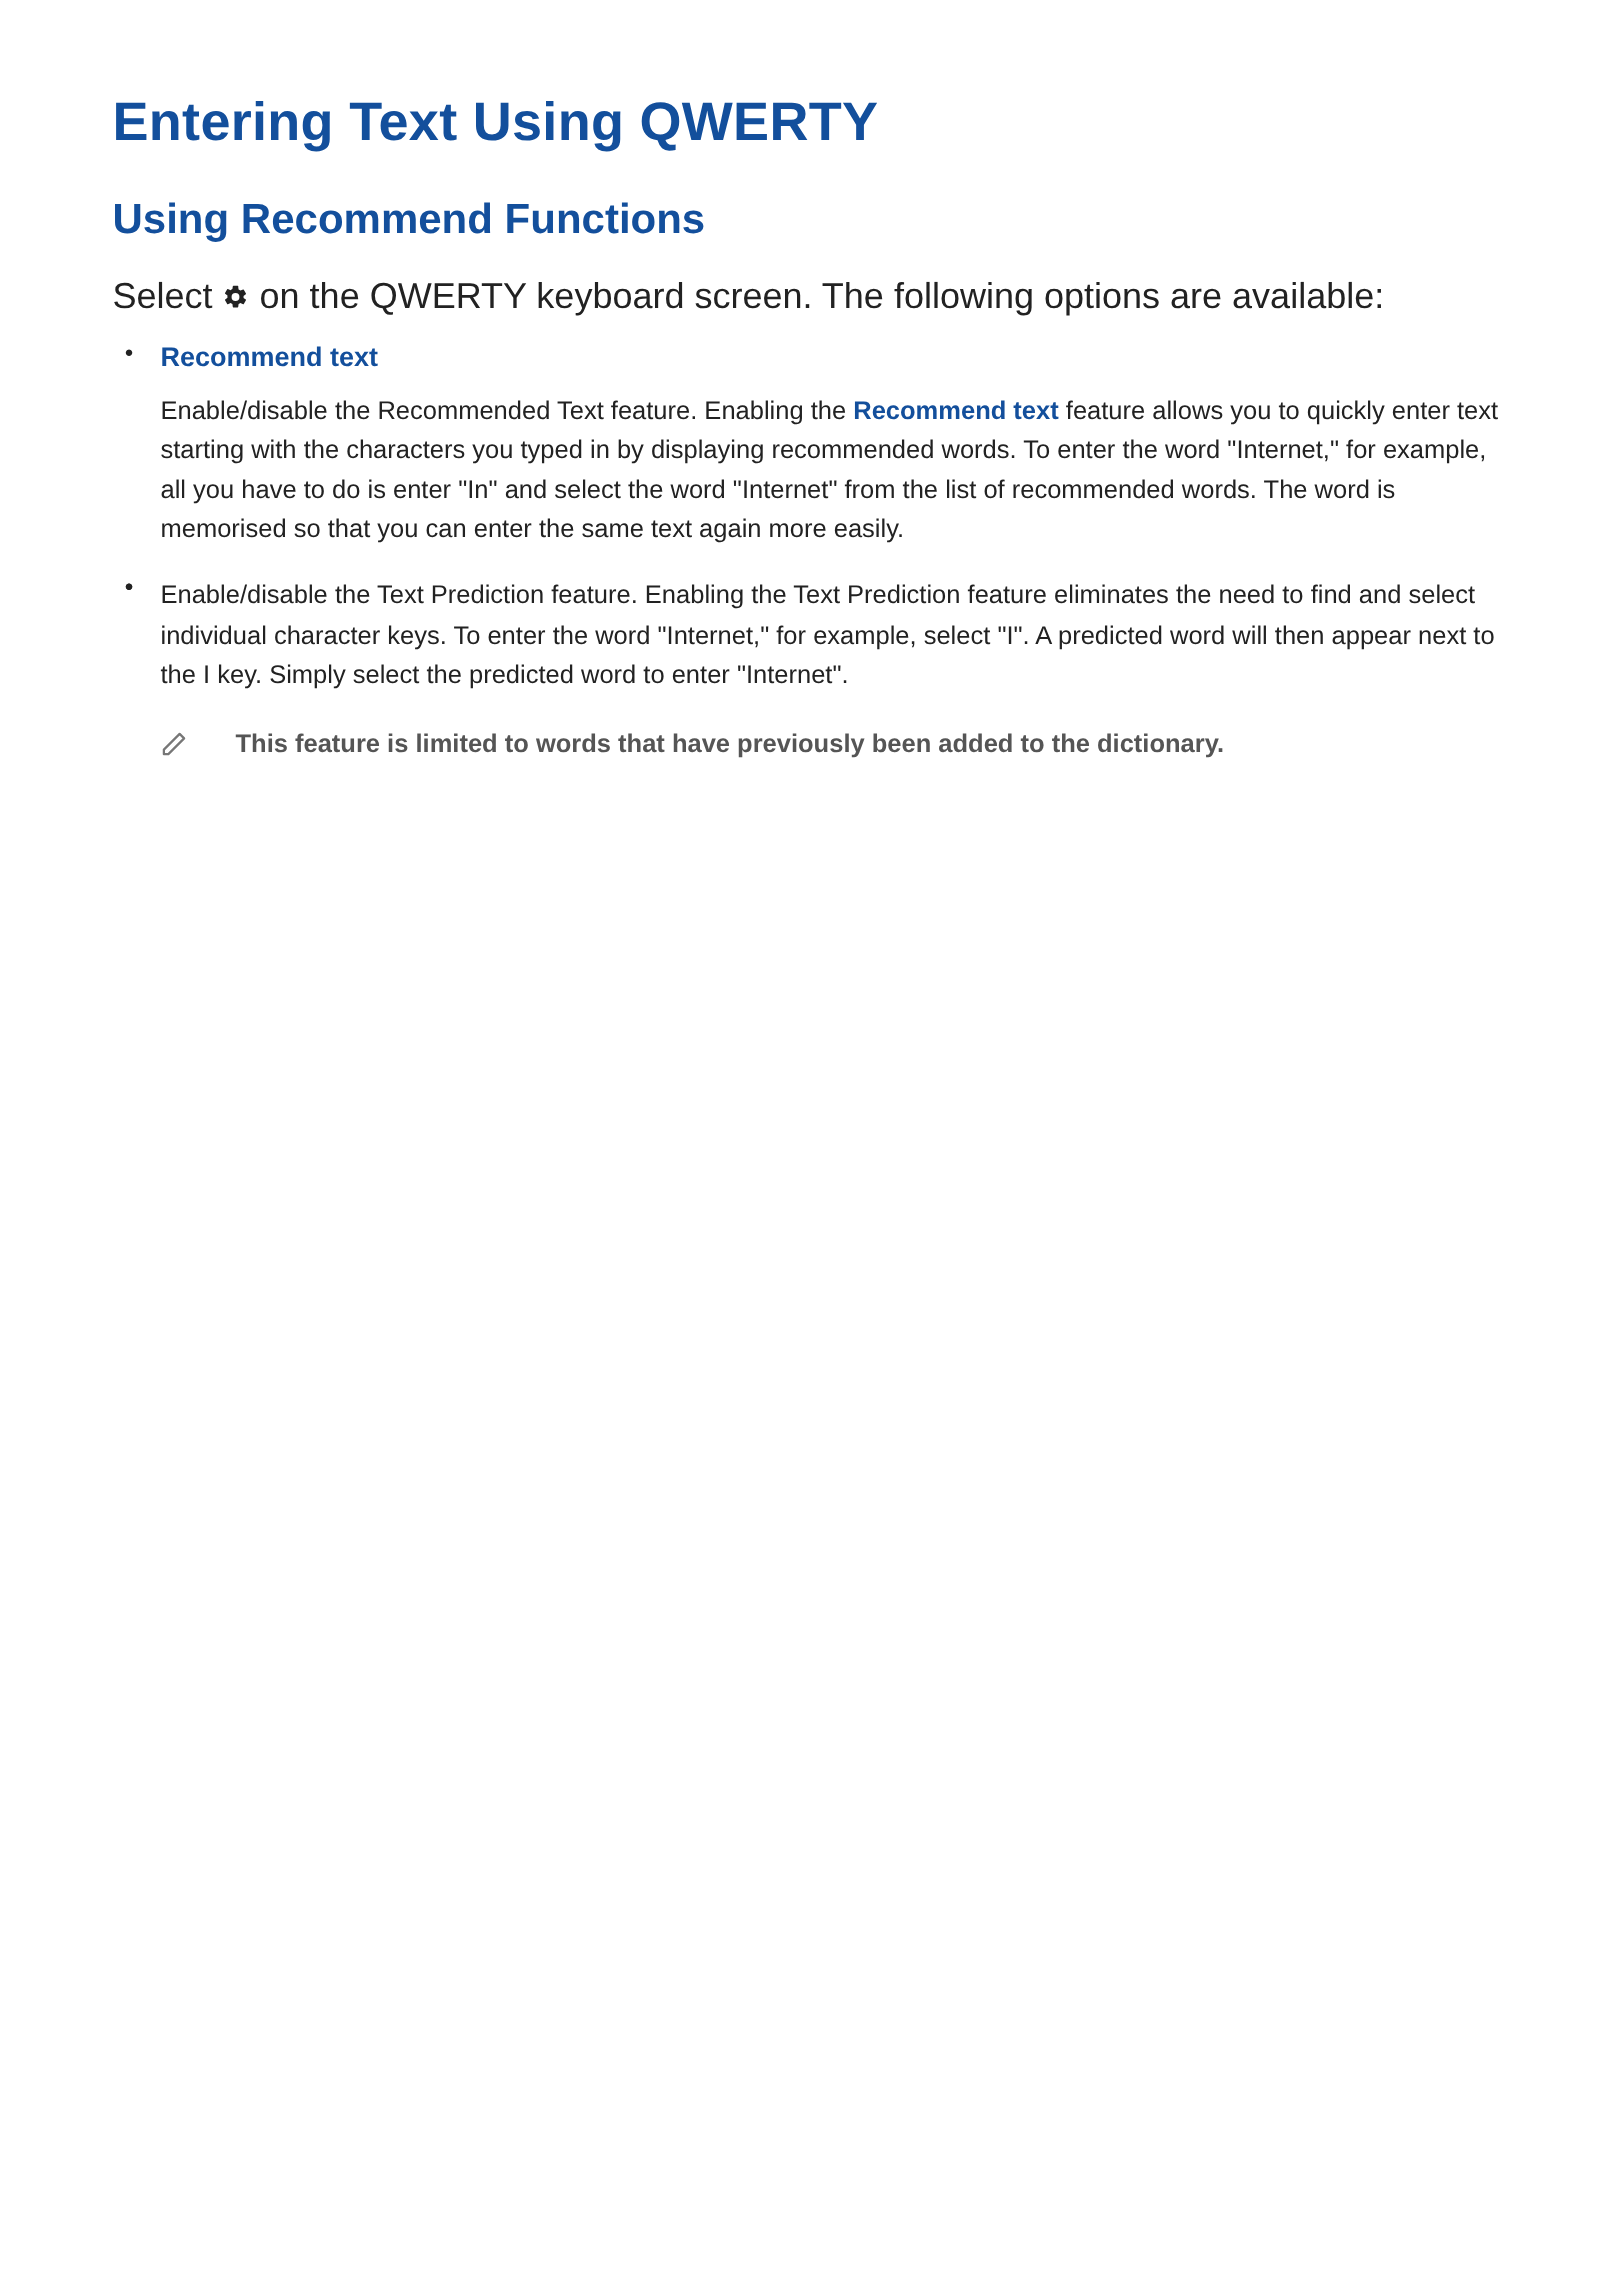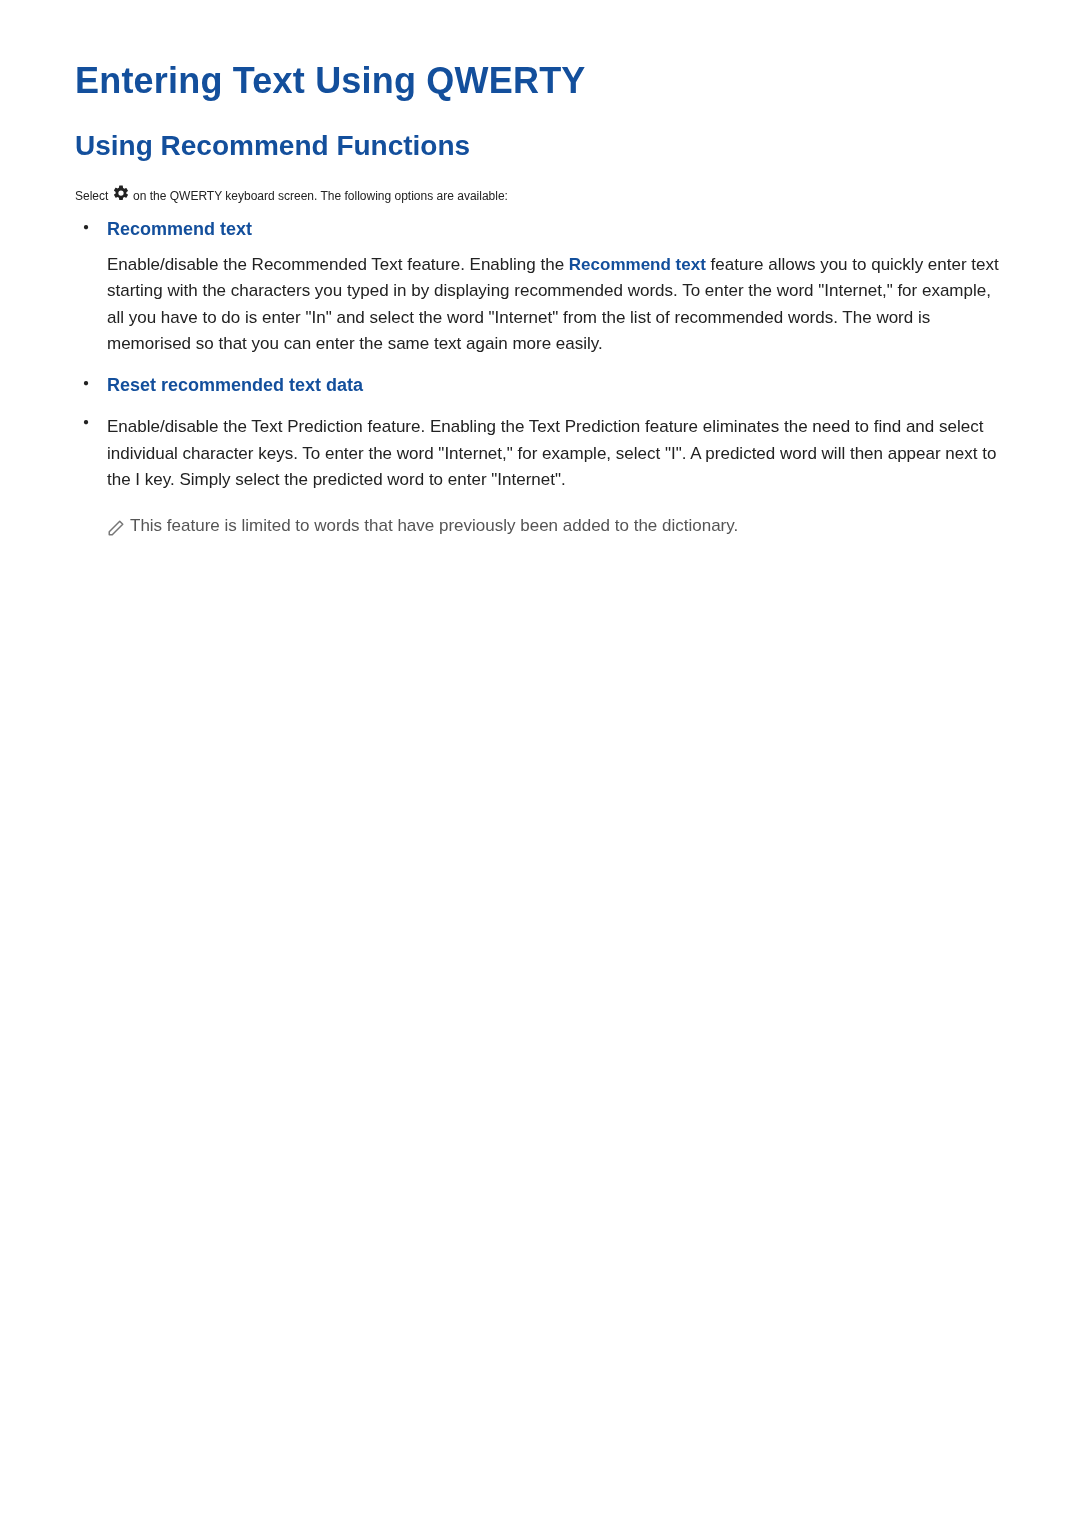--- a/index.html
+++ b/index.html
@@ -28,21 +28,21 @@
     margin: 0 0 46px 0;
     color: #222;
   }
   h2.section-title {
     font-size: 28px;
     font-weight: 700;
     color: #134f9c;
     margin: 0 0 22px 0;
   }
   p.select-line {
-    font-size: 12px;
+    font-size: 24px;
     margin: 0 0 14px 0;
     color: #222;
   }
   .gear-inline {
     display: inline-block;
     vertical-align: -2px;
   }
   ul.feature-list {
     list-style: none;
     padding: 0 0 0 32px;
@@ -71,24 +71,25 @@
     font-size: 17px;
     line-height: 1.55;
     color: #222;
   }
   .inline-strong {
     color: #134f9c;
     font-weight: 700;
   }
   .note-row {
     display: flex;
-    align-items: flex-end;
-    gap: 5px;
+    align-items: center;
+    gap: 32px;
     margin-top: 20px;
     padding-left: 0;
+    font-weight: bold;
   }
   .note-icon {
     flex: 0 0 auto;
     color: #777;
     position: relative;
     top: 2px;
   }
   .note-text {
     font-size: 17px;
     color: #555;
@@ -118,21 +119,20 @@
   <ul class="feature-list">
 
     <li>
       <span class="feature-name">Recommend text</span>
       <div class="feature-body">
         <span>Enable/disable the Recommended Text feature. Enabling the </span><span class="inline-strong">Recommend text</span><span> feature allows you to quickly enter text starting with the characters you typed in by displaying recommended words. To enter the word "Internet," for example, all you have to do is enter "In" and select the word "Internet" from the list of recommended words. The word is memorised so that you can enter the same text again more easily.</span>
       </div>
     </li>
 
     <li>
-      <span class="feature-name">Reset recommended text data</span>
     </li>
 
     <li>
       <div class="feature-body">Enable/disable the Text Prediction feature. Enabling the Text Prediction feature eliminates the need to find and select individual character keys. To enter the word "Internet," for example, select "I". A predicted word will then appear next to the I key. Simply select the predicted word to enter "Internet".</div>
 
       <div class="note-row">
         <span class="note-icon">
           <svg width="18" height="18" viewBox="0 0 24 24" fill="none" stroke="#777" stroke-width="2" stroke-linecap="round" stroke-linejoin="round">
             <path d="M17 3l4 4L7 21H3v-4L17 3z"></path>
           </svg>

